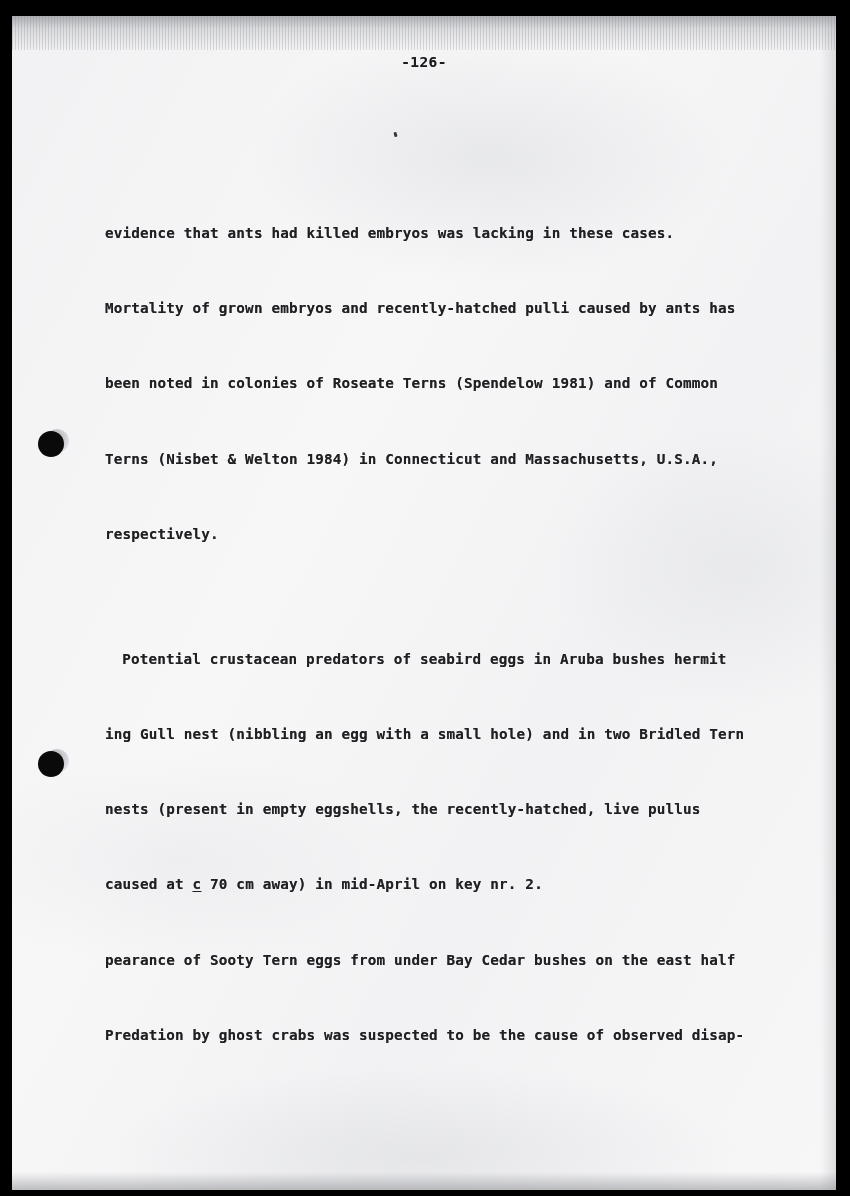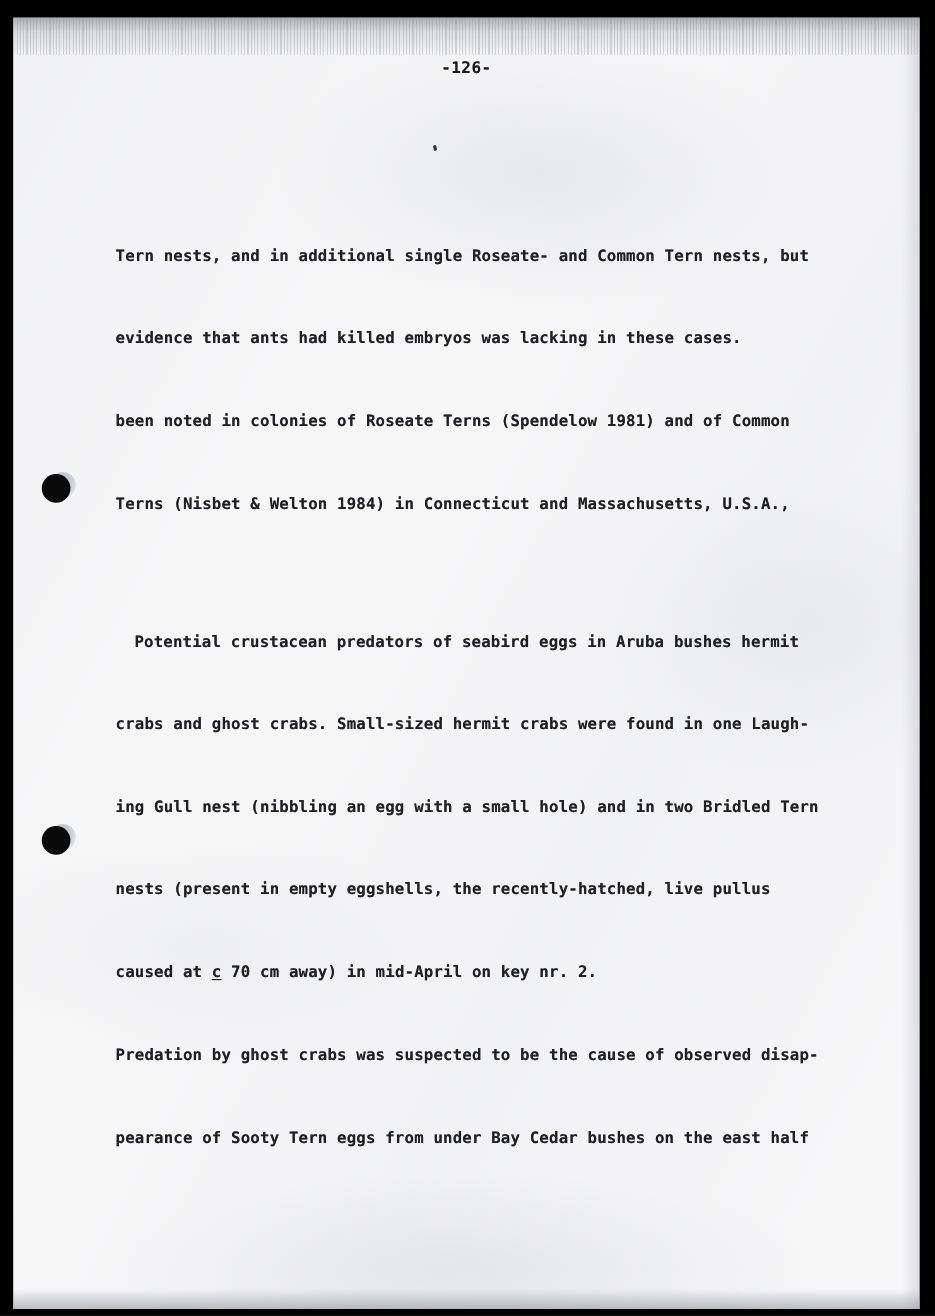--- a/index.html
+++ b/index.html
@@ -168,33 +168,33 @@
       <span class="hole"></span>
     </div>
 
     <div class="page-number">-126-</div>
 
     <div class="speck" style="left:382px; top:116px;"></div>
 
     <div class="body-text">
 
       
-      <span class="line">Tern nests, and in additional single Roseate- and Common Tern nests, but</span>
       <span class="line">evidence that ants had killed embryos was lacking in these cases.</span>
+      <span class="line">Mortality of grown embryos and recently-hatched pulli caused by ants has</span>
       <span class="line">been noted in colonies of Roseate Terns (Spendelow 1981) and of Common</span>
       <span class="line">Terns (Nisbet &amp; Welton 1984) in Connecticut and Massachusetts, U.S.A.,</span>
+      <span class="line">respectively.</span>
 
       
       <span class="line"><span class="indent"></span><span>Potential crustacean predators of seabird eggs in Aruba bushes hermit</span></span>
-      <span class="line">crabs and ghost crabs. Small-sized hermit crabs were found in one Laugh-</span>
       <span class="line">ing Gull nest (nibbling an egg with a small hole) and in two Bridled Tern</span>
       <span class="line">nests (present in empty eggshells, the recently-hatched, live pullus</span>
       <span class="line"><span>caused at </span><span class="uline">c</span><span> 70 cm away) in mid-April on key nr. 2.</span></span>
+      <span class="line">pearance of Sooty Tern eggs from under Bay Cedar bushes on the east half</span>
       <span class="line">Predation by ghost crabs was suspected to be the cause of observed disap-</span>
-      <span class="line">pearance of Sooty Tern eggs from under Bay Cedar bushes on the east half</span>
       
       
 
       
       
       
       
       
       
 

